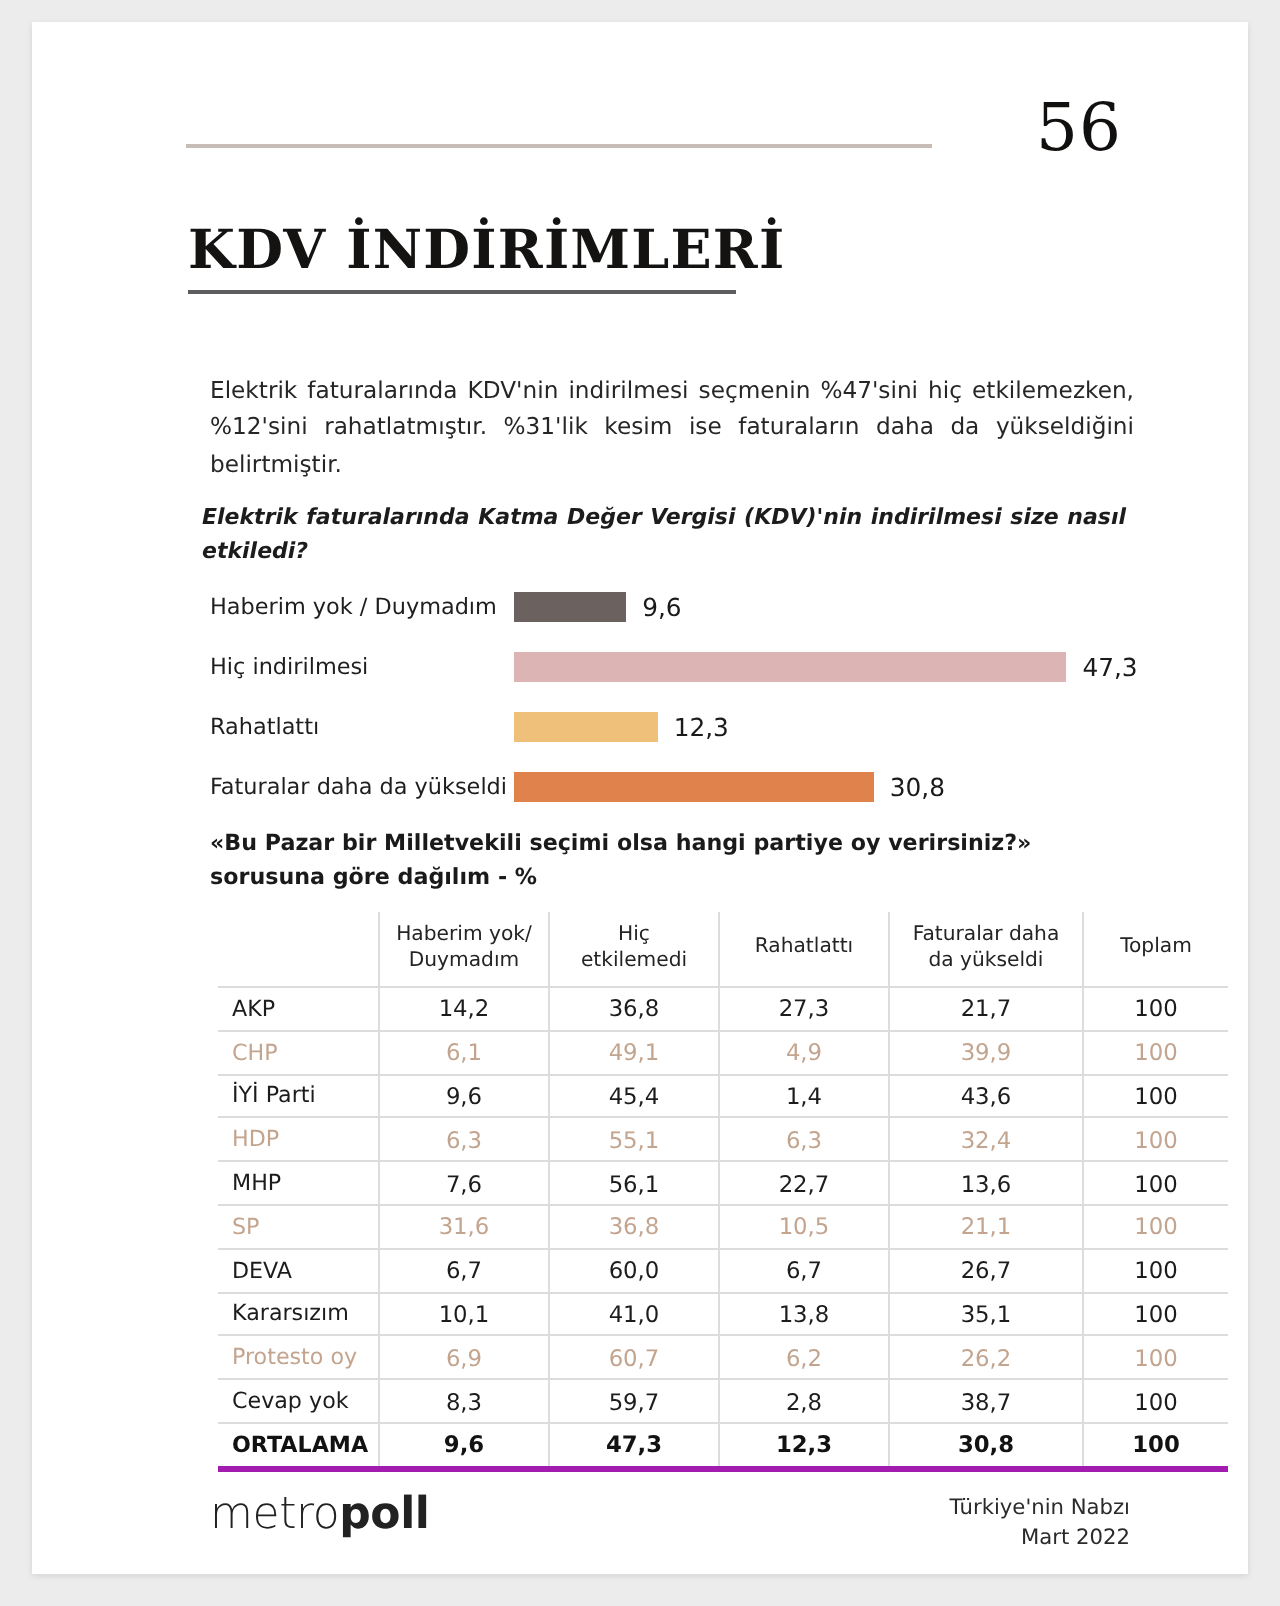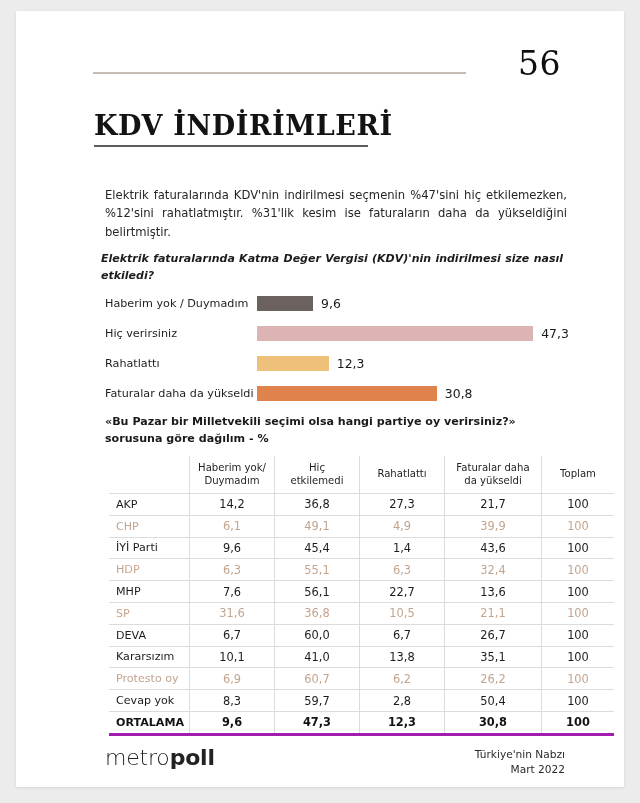--- a/index.html
+++ b/index.html
@@ -278,21 +278,21 @@
 
   <div class="bar-chart" id="bar-chart">
       <div class="bar-row">
         <div class="bar-label">Haberim yok / Duymadım</div>
         <div class="bar-track">
           <div class="bar-fill" style="width: 56.064px; background: rgb(107, 98, 96);"></div>
           <div class="bar-value" style="left: 64.064px;">9,6</div>
         </div>
       </div>
       <div class="bar-row">
-        <div class="bar-label">Hiç verirsiniz</div>
+        <div class="bar-label">Hiç indirilmesi</div>
         <div class="bar-track">
           <div class="bar-fill" style="width: 276.232px; background: rgb(220, 180, 180);"></div>
           <div class="bar-value" style="left: 284.232px;">47,3</div>
         </div>
       </div>
       <div class="bar-row">
         <div class="bar-label">Rahatlattı</div>
         <div class="bar-track">
           <div class="bar-fill" style="width: 71.832px; background: rgb(238, 192, 122);"></div>
           <div class="bar-value" style="left: 79.832px;">12,3</div>
@@ -405,21 +405,21 @@
             <td class="col-data">60,7</td>
             <td class="col-data">6,2</td>
             <td class="col-wide">26,2</td>
             <td class="col-total">100</td>
           </tr>
           <tr>
             <td class="rowlabel col-label">Cevap yok</td>
             <td class="col-data">8,3</td>
             <td class="col-data">59,7</td>
             <td class="col-data">2,8</td>
-            <td class="col-wide">50,4</td>
+            <td class="col-wide">38,7</td>
             <td class="col-total">100</td>
           </tr>
           <tr class="summary">
             <td class="rowlabel col-label">ORTALAMA</td>
             <td class="col-data">9,6</td>
             <td class="col-data">47,3</td>
             <td class="col-data">12,3</td>
             <td class="col-wide">30,8</td>
             <td class="col-total">100</td>
           </tr>

